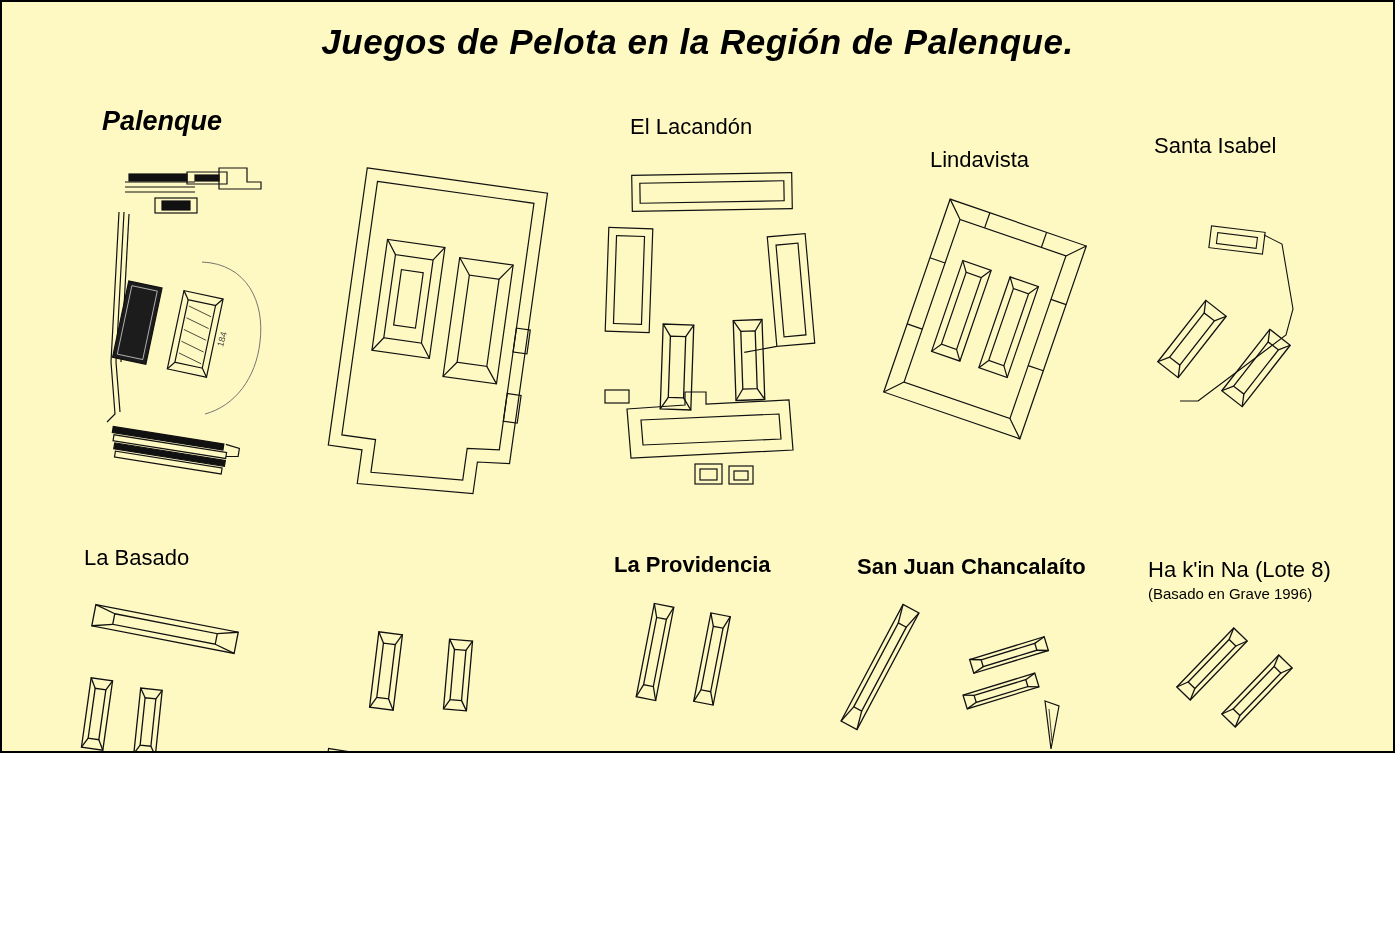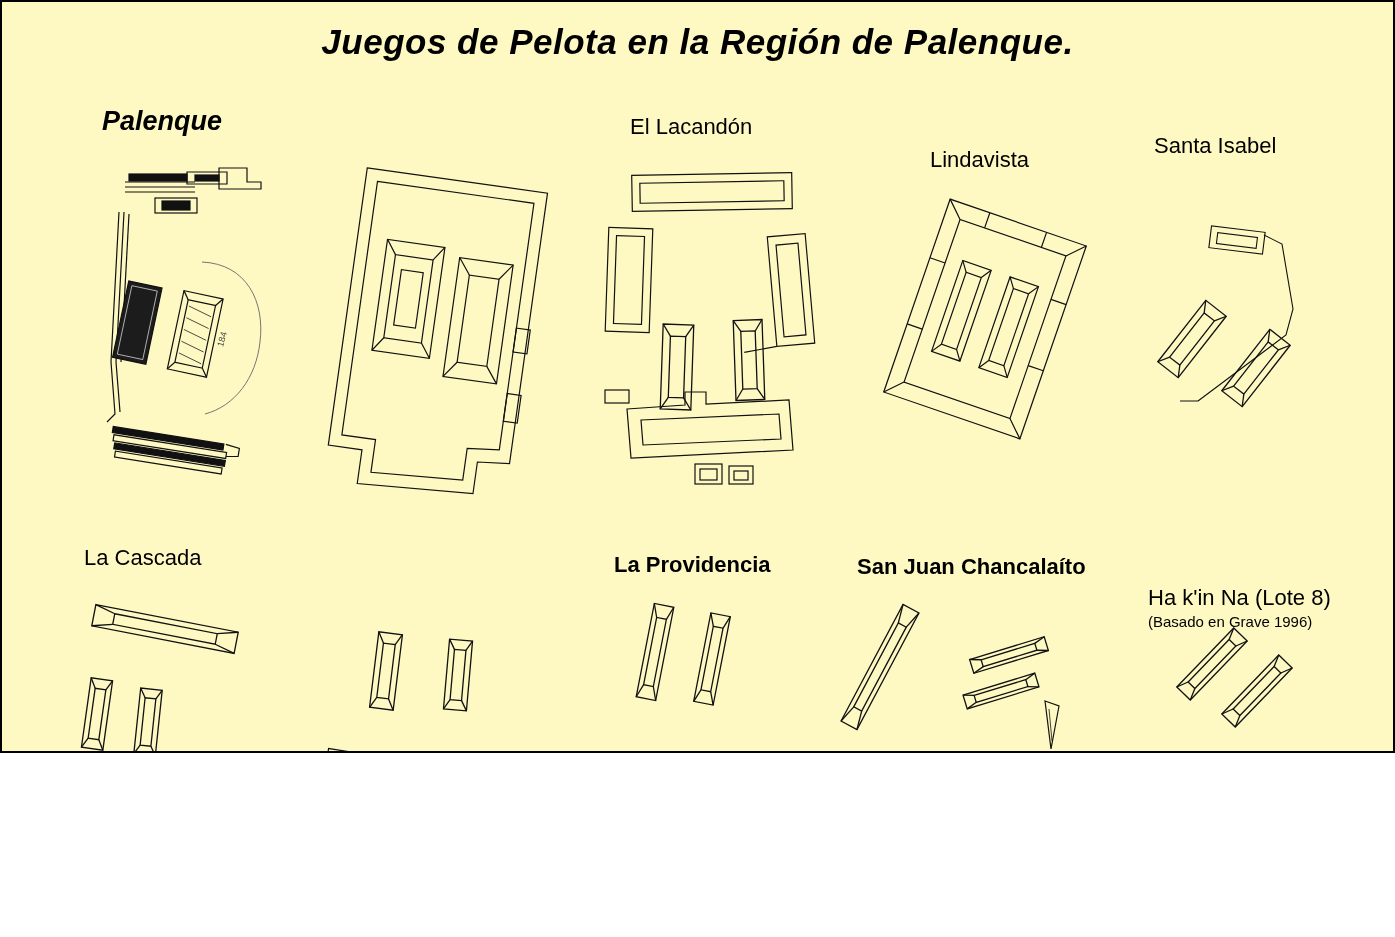--- a/index.html
+++ b/index.html
@@ -46,24 +46,24 @@
       </g>
     </defs>
   </svg>
 
   <div class="fig-title">Juegos de Pelota en la Región de Palenque.</div>
 
   <div class="lab big em" style="left:100px; top:104px; width:170px;">Palenque</div>
   <div class="lab" style="left:628px; top:112px; width:180px;">El Lacandón</div>
   <div class="lab" style="left:928px; top:145px; width:180px;">Lindavista</div>
   <div class="lab" style="left:1152px; top:131px; width:190px;">Santa Isabel</div>
-  <div class="lab" style="left:82px; top:543px; width:180px;">La Cascada</div>
+  <div class="lab" style="left:82px; top:543px; width:180px;">La Basado</div>
   <div class="lab" style="left:612px; top:550px; width:200px;font-weight:bold;">La Providencia</div>
   <div class="lab" style="left:855px; top:552px; width:250px;font-weight:bold;">San Juan Chancalaíto</div>
-  <div class="lab" style="left:1146px; top:555px; width:215px;margin-top:28px;">
+  <div class="lab" style="left:1146px; top:555px; width:215px;">
     <span>Ha k'in Na (Lote 8)</span>
     <div class="sub">(Basado en Grave 1996)</div>
   </div>
 
   <div class="panel" style="left:65px; top:160px;">
     <svg width="210" height="330">
       <g fill="none" stroke="#111" stroke-width="1.2">
         <path d="M58,20 h70 M58,25 h70 M58,30 h70"></path>
         <rect x="62" y="12" width="58" height="7" fill="#111"></rect>
         <path d="M120,10 h40 v12 h-40 z"></path>

